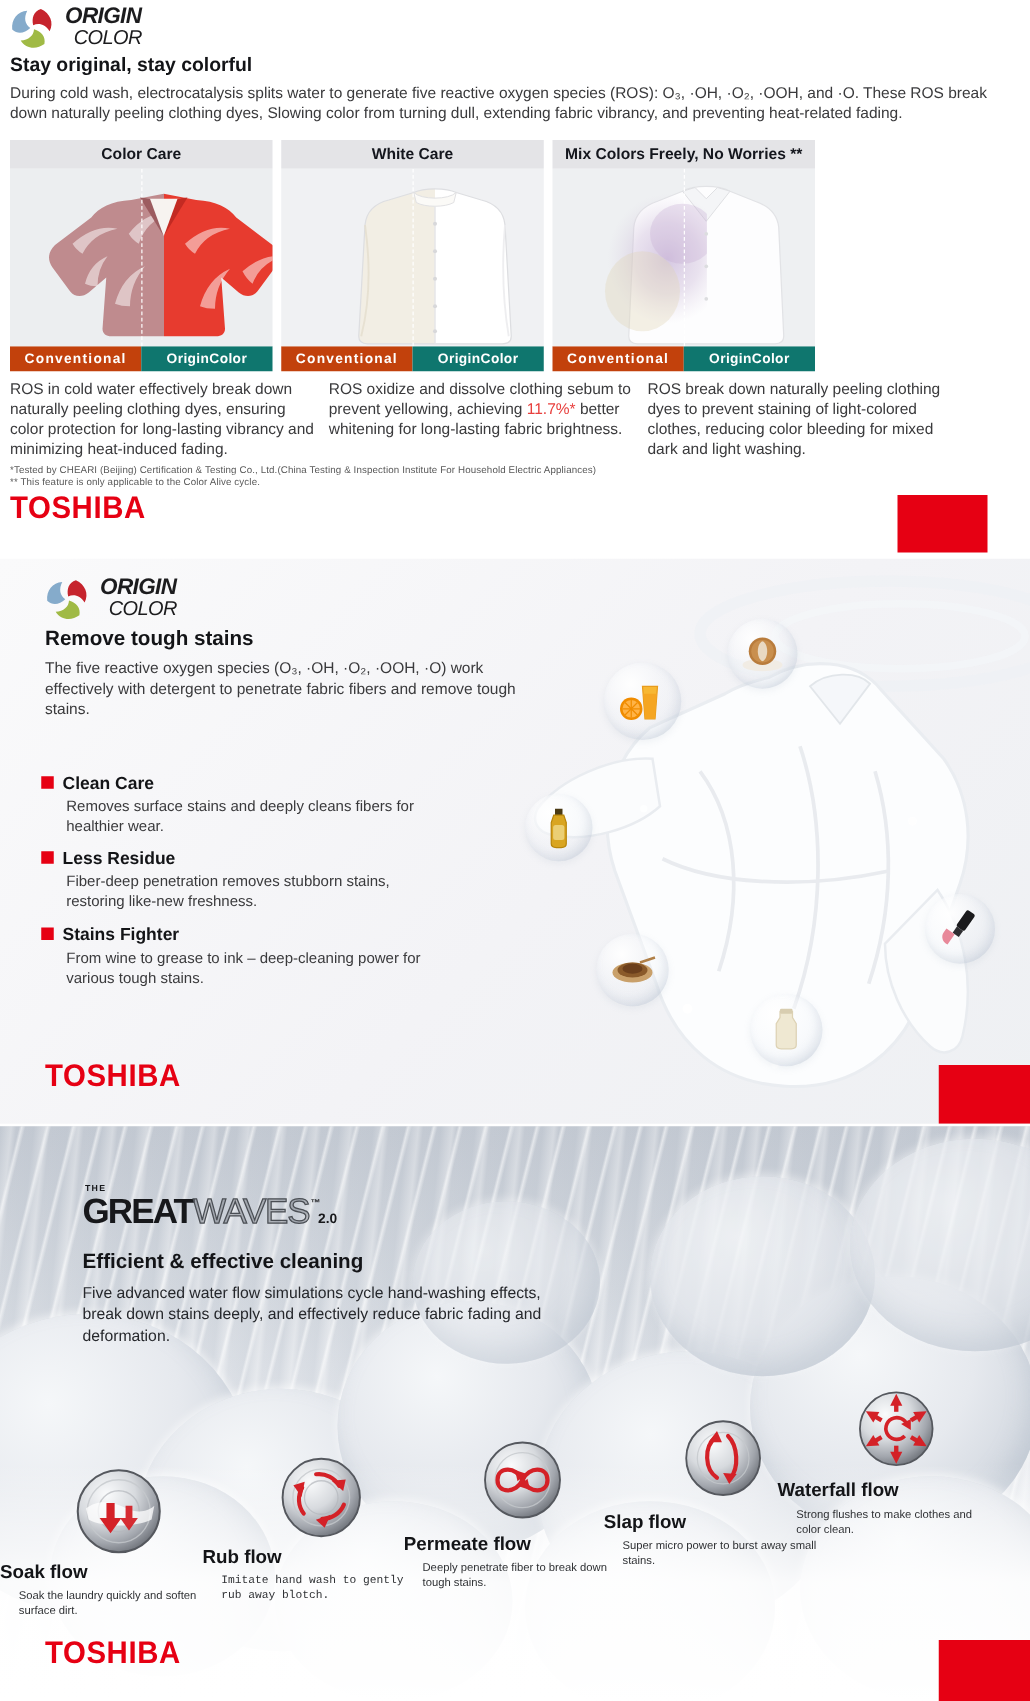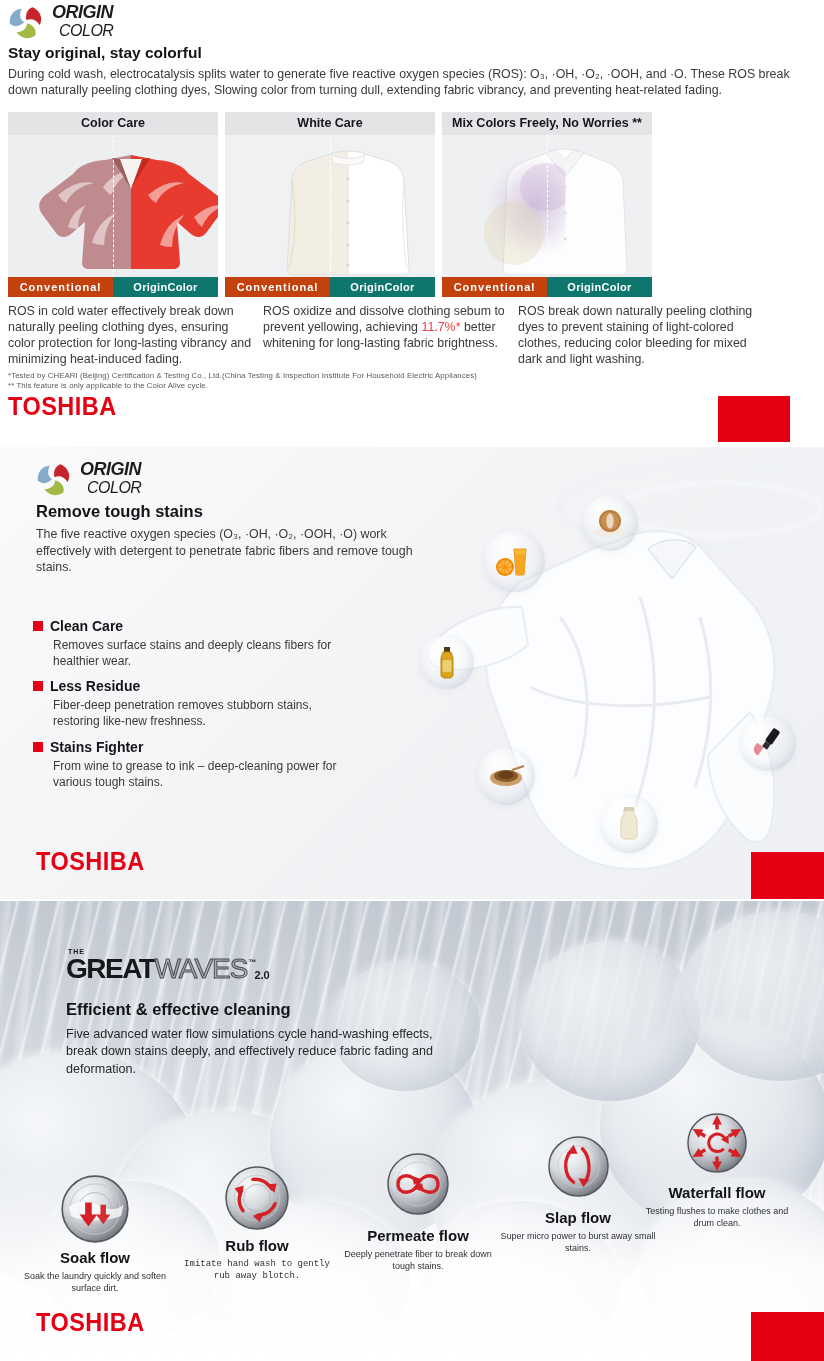--- a/index.html
+++ b/index.html
@@ -59,21 +59,21 @@
   .gw-logo { position:absolute; left:66px; top:47px; color:#17181b; line-height:1; }
   .gw-logo .the { font-size:7px; font-weight:900; letter-spacing:1px; margin-left:2px; }
   .gw-row { display:flex; align-items:flex-end; }
   .gw-great { font-size:28px; font-weight:900; letter-spacing:-1.5px; }
   .gw-waves { font-size:28px; font-weight:200; letter-spacing:-1px; color:rgba(40,44,50,.25); -webkit-text-stroke:1px #4a4e54; }
   .gw-tm { font-size:8px; font-weight:bold; margin-bottom:16px; margin-left:1px; }
   .gw-ver { font-size:11px; font-weight:900; margin-left:-2px; margin-bottom:2px; }
   .sec3-title { position:absolute; left:66px; top:99px; }
   .sec3-intro { position:absolute; left:66px; top:125px; width:400px; font-size:12.6px; line-height:1.38; color:#26282c; }
   .flow-icon { position:absolute; border-radius:50%; }
-  .flow-label { position:absolute; width:190px; text-align:center; }
+  .flow-label { position:absolute; width:190px; }
   .flow-label .fn { font-size:15px; font-weight:bold; color:#131417; }
   .flow-label .fd { margin-top:4px; font-size:9px; line-height:1.35; color:#2f3134; }
 </style>
 </head>
 <body>
 
 <div id="page">
 
   <div>
     <div class="oc-logo" style="left:8px; top:3px;">
@@ -505,20 +505,20 @@
     <div class="flow-label" style="left:323px; top:326px;">
       <div class="fn">Permeate flow</div>
       <div class="fd" style="width:160px; margin:4px auto 0;">Deeply penetrate fiber to break down tough stains.</div>
     </div>
     <div class="flow-label" style="left:483px; top:308px;">
       <div class="fn">Slap flow</div>
       <div class="fd" style="width:160px; margin:4px auto 0;">Super micro power to burst away small stains.</div>
     </div>
     <div class="flow-label" style="left:622px; top:283px;">
       <div class="fn">Waterfall flow</div>
-      <div class="fd" style="width:160px; margin:4px auto 0;">Testing flushes to make clothes and drum clean.</div>
+      <div class="fd" style="width:160px; margin:4px auto 0;">Strong flushes to make clothes and color clean.</div>
     </div>
 
     <div class="toshiba" style="left:36px; top:407px;">TOSHIBA</div>
     <div class="red-block" style="left:751px; top:411px; width:73px; height:49px;"></div>
   </div>
 
 </div>
 
 </body></html>

